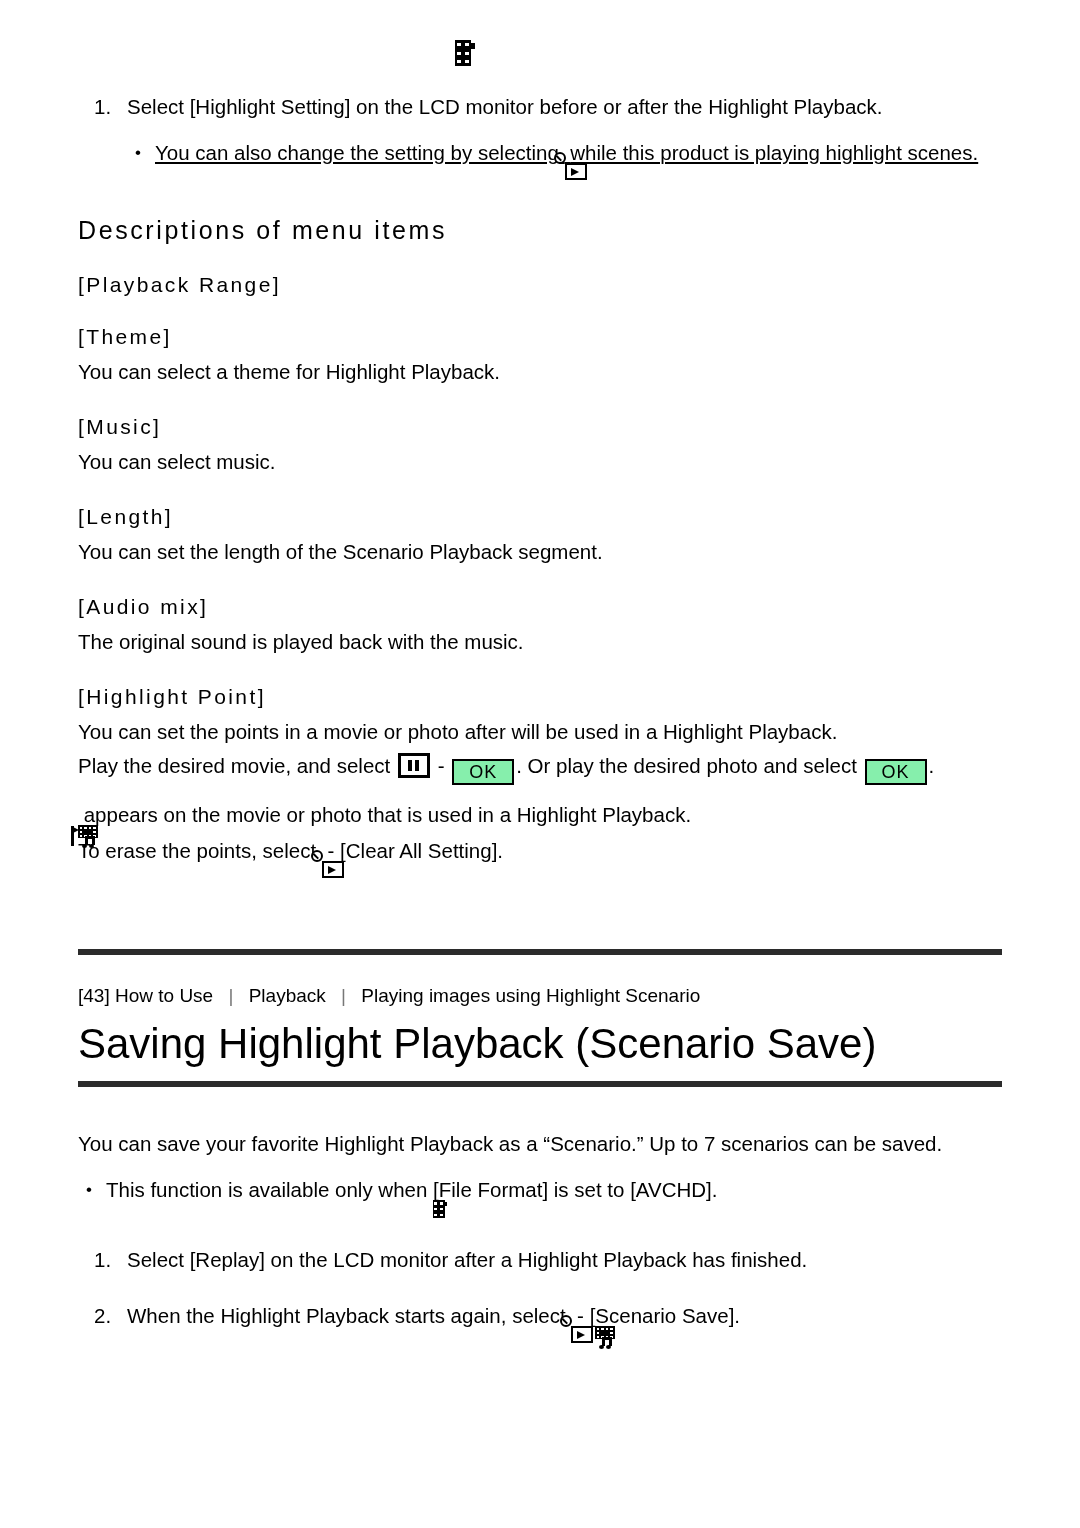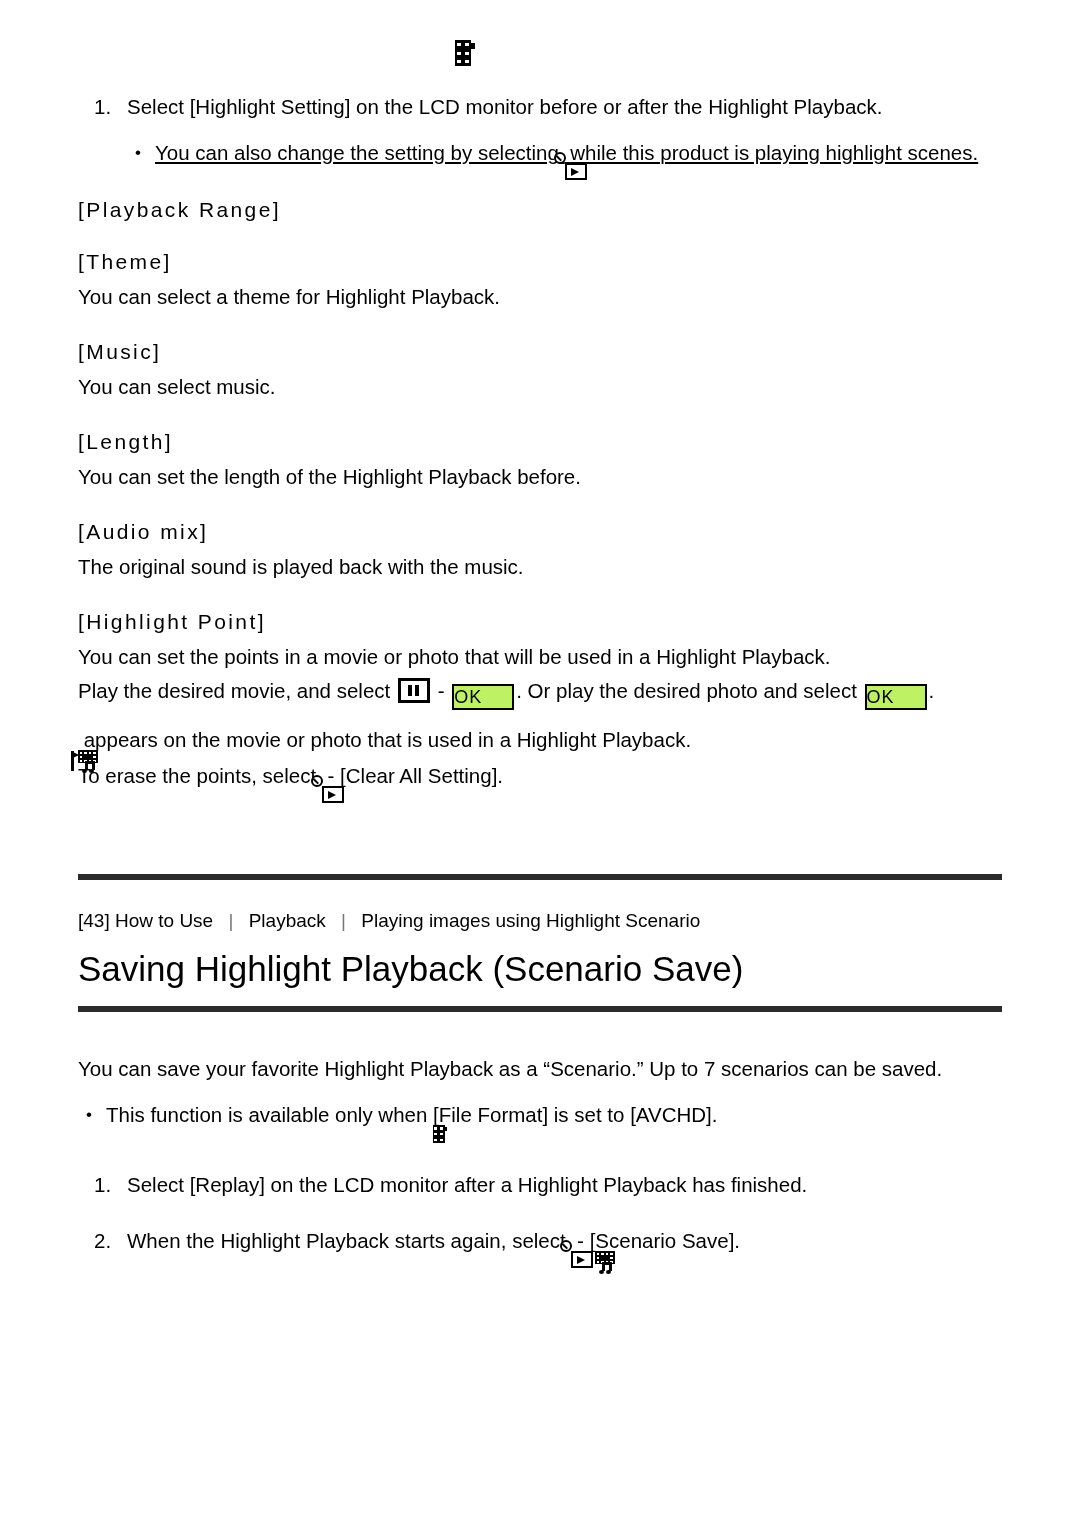--- a/index.html
+++ b/index.html
@@ -281,22 +281,23 @@
   .btn-pause i:nth-child(1) { left: 7px; }
   .btn-pause i:nth-child(2) { left: 14px; }
 
   
   .btn-ok {
     display: inline-block;
     min-width: 62px;
     height: 26px;
     line-height: 23px;
     border: 2px solid #000;
-    background: #bef264;
-    box-sizing: border-box;
+    background: #86efac;
+    box-sizing: border-box;
+    text-align: center;
     font-size: 18px;
     font-family: "Liberation Sans", sans-serif;
     letter-spacing: 1px;
     vertical-align: -5px;
     margin: 12px 2px;
   }
 
   
   .numlist {
     margin: 0;
@@ -376,21 +377,21 @@
     line-height: 26px;
     white-space: nowrap;
   }
   .breadcrumb .sep {
     display: inline-block;
     color: #777;
     padding: 0 10px;
     font-size: 19px;
   }
   h1.page-title {
-    font-size: 35px;
+    font-size: 42px;
     font-weight: normal;
     margin: 12px 0 0 0;
     line-height: 46px;
     letter-spacing: 0px;
   }
   .intro { margin-top: 42px; }
   .steps-bottom { margin-top: 38px; }
   .steps-bottom .num-item { margin-bottom: 26px; }
   .nowrap { white-space: nowrap; text-align: center; }
 </style>
@@ -446,37 +447,38 @@
           <span class="ico-playopt">
             <span class="frame"></span>
             <span class="tri"></span>
             <span class="cursor"></span>
           </span>
         </span>
         <span>while this product is playing highlight scenes.</span>
       </li>
     </ul>
 
+    <h2 class="section-head">Descriptions of menu items</h2>
 
     <div class="menu-key">[Playback Range]</div>
 
     <div class="menu-key">[Theme]</div>
     <p class="menu-desc">You can select a theme for Highlight Playback.</p>
 
     <div class="menu-key">[Music]</div>
     <p class="menu-desc">You can select music.</p>
 
     <div class="menu-key">[Length]</div>
-    <p class="menu-desc">You can set the length of the Highlight Playback before.</p>
+    <p class="menu-desc">You can set the length of the Scenario Playback segment.</p>
 
     <div class="menu-key">[Audio mix]</div>
     <p class="menu-desc">The original sound is played back with the music.</p>
 
     <div class="menu-key">[Highlight Point]</div>
-    <p class="menu-desc">You can set the points in a movie or photo that will be used in a Highlight Playback.</p>
+    <p class="menu-desc">You can set the points in a movie or photo after will be used in a Highlight Playback.</p>
 
     <p class="para">
       <span>Play the desired movie, and select</span>
       <span class="btn-pause"><i></i><i></i></span>
       <span>-</span>
       <span class="btn-ok">OK</span><span>. Or play the desired photo and select</span>
       <span class="btn-ok">OK</span><span>.</span>
       <br>
       <span class="icon">
         <span class="ico-scenario">

